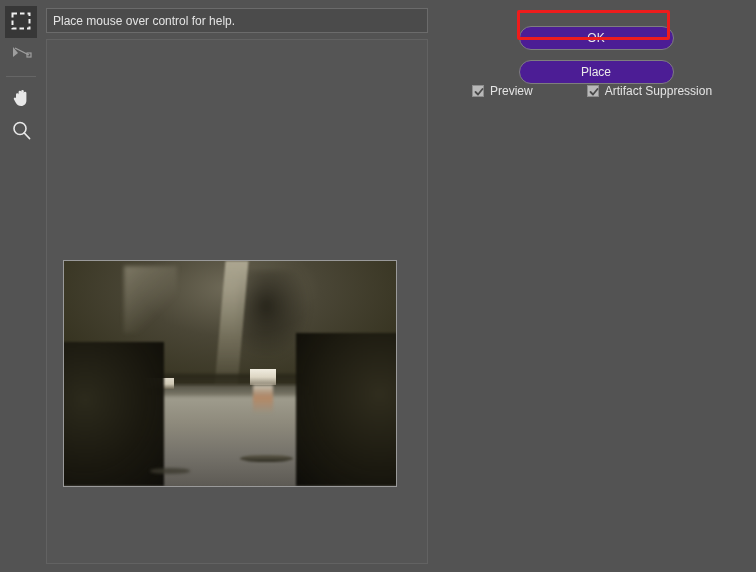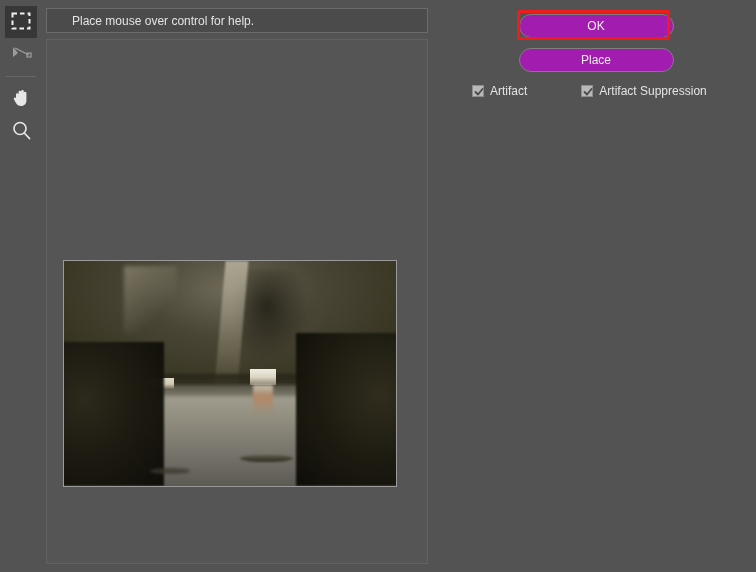--- a/index.html
+++ b/index.html
@@ -30,21 +30,21 @@
     width: 30px; height: 1px; background: #666; margin: 4px 0 6px 0;
   }
 
   
   .help-bar {
     position: absolute; left: 46px; top: 8px;
     width: 382px; height: 25px;
     background: #4b4b4b;
     border: 1px solid #6b6b6b;
     display: flex; align-items: center;
-    padding-left: 25px;
+    padding-left: 6px;
     font-size: 12px; color: #e3e3e3;
   }
 
   
   .canvas-area {
     position: absolute; left: 46px; top: 39px;
     width: 382px; height: 525px;
     background: #555555;
     border: 1px solid #626262;
     overflow: hidden;
@@ -128,22 +128,22 @@
 
   
   .right-panel {
     position: absolute; left: 436px; top: 0;
     width: 320px; height: 572px;
     background: #535353;
   }
   .btn {
     display: block;
     width: 155px; height: 24px;
-    margin: 0 auto;
-    background: #a21caf;
+    margin: 12px auto;
+    background: #4c1d95;
     border: 1px solid #7e7e7e;
     border-radius: 12px;
     color: #eaeaea;
     font-size: 12px;
     font-family: "Liberation Sans", sans-serif;
     cursor: pointer;
     text-align: center;
     line-height: 22px;
   }
   .btn-ok-wrap { position: absolute; left: 0; top: 14px; width: 320px; }
@@ -250,21 +250,21 @@
       <button class="btn">Place</button>
     </div>
 
     <div class="checkrow">
       <label class="chk-item chk-preview">
         <span class="chkbox">
           <svg width="10" height="10" viewBox="0 0 10 10">
             <path d="M1.5,5 L4,7.5 L8.5,2" fill="none" stroke="#4a4a4a" stroke-width="1.8" stroke-linecap="round" stroke-linejoin="round"></path>
           </svg>
         </span>
-        <span class="chk-label">Artifact</span>
+        <span class="chk-label">Preview</span>
       </label>
       <label class="chk-item chk-artifact">
         <span class="chkbox">
           <svg width="10" height="10" viewBox="0 0 10 10">
             <path d="M1.5,5 L4,7.5 L8.5,2" fill="none" stroke="#4a4a4a" stroke-width="1.8" stroke-linecap="round" stroke-linejoin="round"></path>
           </svg>
         </span>
         <span class="chk-label">Artifact Suppression</span>
       </label>
     </div>

